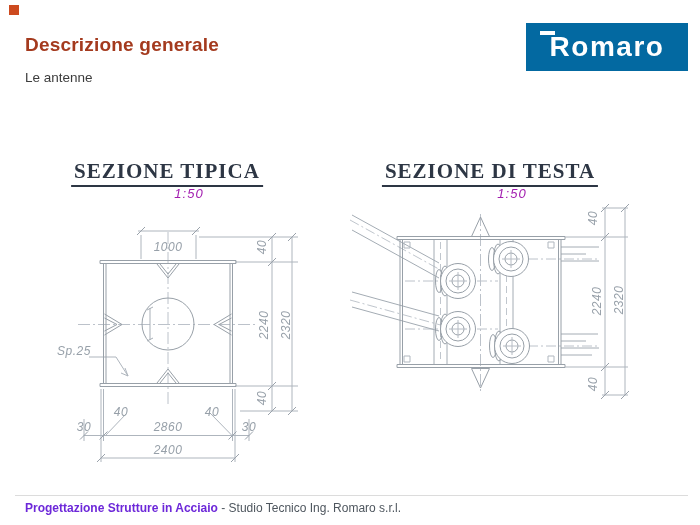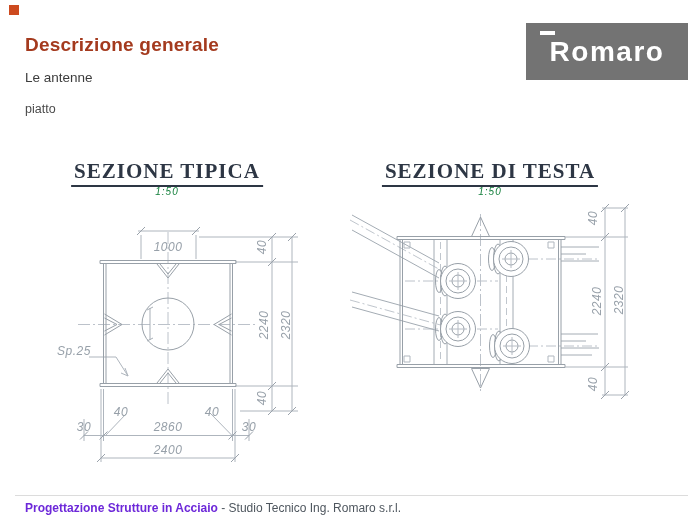--- a/index.html
+++ b/index.html
@@ -7,45 +7,44 @@
     width:700px;height:525px;position:relative;overflow:hidden;
     background:#ffffff;font-family:"Liberation Sans",sans-serif;
   }
   .abs{position:absolute;}
   
   .accent-square{left:9px;top:5px;width:10px;height:10px;background:#cd4a1f;}
   .page-title{left:25px;top:34px;font-size:19px;font-weight:bold;color:#a43a1e;letter-spacing:0.2px;}
   .subtitle{left:25px;top:70px;font-size:13.5px;font-weight:normal;color:#3c3c3c;}
   .bodytext{left:25px;top:101px;font-size:12.5px;color:#4a4a4a;line-height:16.5px;width:660px;}
   
-  .logo{left:526px;top:23px;width:162px;height:57px;background:#737373;display:flex;align-items:center;justify-content:center;}
+  .logo{left:526px;top:23px;width:162px;height:48px;background:#0369a1;display:flex;align-items:center;justify-content:center;}
   .logo-text{color:#ffffff;font-weight:bold;font-size:28px;letter-spacing:1.5px;font-family:"Liberation Sans",sans-serif;}
   .logo-rbar{left:540px;top:31px;width:15px;height:4px;background:#ffffff;}
   
   .sec-title{font-family:"Liberation Serif",serif;font-weight:bold;font-size:21px;color:#2d3644;
     letter-spacing:1px;border-bottom:2px solid #2d3644;padding:0 3px 1px 3px;transform:translateX(-50%);white-space:nowrap;text-align:right;}
-  .sec-scale{font-size:10px;font-style:italic;color:#15803d;transform:translateX(-50%);letter-spacing:1px;}
+  .sec-scale{font-size:13px;font-style:italic;color:#a21caf;transform:translateX(-50%);letter-spacing:1px;margin-left:22px;}
   
   .dimlab{position:absolute;font-size:12px;font-style:italic;color:#97a0a9;letter-spacing:0.5px;
     transform:translate(-50%,-50%);white-space:nowrap;}
   .dimlab.v{transform:translate(-50%,-50%) rotate(-90deg);}
   
   .footer-divider{left:15px;top:495px;width:673px;height:1px;background:#dcdcdc;}
   .footer{left:25px;top:501px;font-size:12px;color:#4e565e;white-space:nowrap;}
   .footer b{color:#6d28d9;}
   svg{position:absolute;left:0;top:0;}
 </style>
 </head>
 <body>
 
 <div class="abs accent-square"></div>
 <div class="abs page-title">Descrizione generale</div>
 <div class="abs subtitle">Le antenne</div>
 <div class="abs bodytext">
-  <div>piatto</div>
 </div>
 
 <div class="abs logo">
   <span class="logo-text">Romaro</span>
 </div>
 <div class="abs logo-rbar"></div>
 
 <div class="abs sec-title" style="left:167px;top:159px;">SEZIONE TIPICA</div>
 <div class="abs sec-scale" style="left:167px;top:186px;">1:50</div>
 <div class="abs sec-title" style="left:490px;top:159px;">SEZIONE DI TESTA</div>

